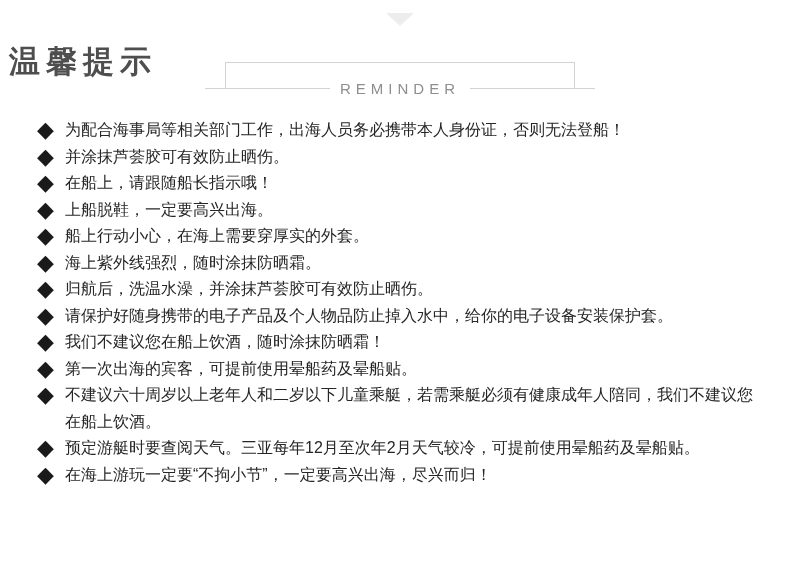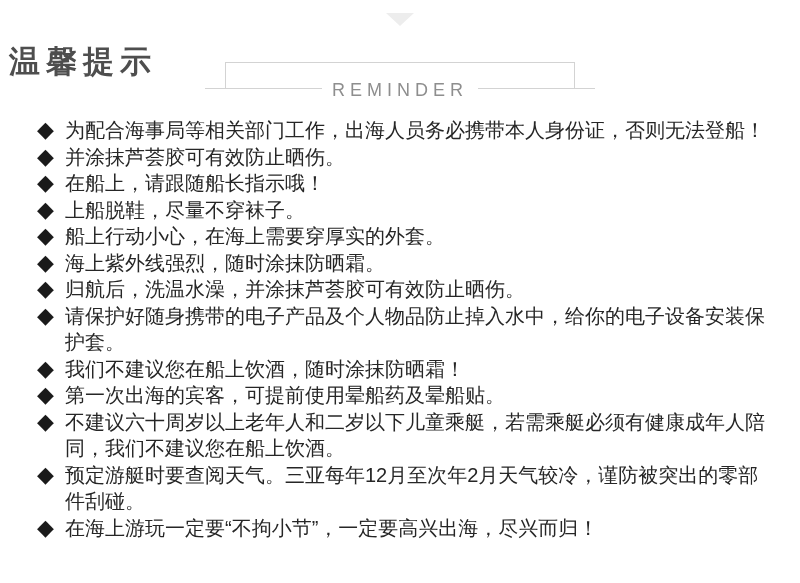--- a/index.html
+++ b/index.html
@@ -68,21 +68,21 @@
     position: absolute;
     left: 0; right: 0;
     top: 80px;
     text-align: center;
     z-index: 2;
   }
   .subtitle-row span {
     display: inline-block;
     background: #ffffff;
     padding: 0 10px;
-    font-size: 18px;
+    font-size: 15px;
     letter-spacing: 5px;
     color: #8e8e8e;
   }
 
   
   .reminder-list {
     position: absolute;
     left: 37px;
     top: 117px;
     width: 730px;
@@ -93,21 +93,21 @@
   }
   .bullet {
     flex: 0 0 28px;
     width: 28px;
     font-size: 22px;
     line-height: 26.5px;
     color: #1a1a1a;
   }
   .item-text {
     width: 700px;
-    font-size: 20px;
+    font-size: 16px;
     line-height: 26.5px;
     color: #262626;
   }
 </style>
 </head>
 <body>
 
 <div class="header">
   <div class="triangle"></div>
   <div class="title-box"></div>
@@ -131,21 +131,21 @@
     <span class="item-text">并涂抹芦荟胶可有效防止晒伤。</span>
   </div>
 
   <div class="item">
     <span class="bullet">◆</span>
     <span class="item-text">在船上，请跟随船长指示哦！</span>
   </div>
 
   <div class="item">
     <span class="bullet">◆</span>
-    <span class="item-text">上船脱鞋，尽量不穿袜子。</span>
+    <span class="item-text">上船脱鞋，一定要高兴出海。</span>
   </div>
 
   <div class="item">
     <span class="bullet">◆</span>
     <span class="item-text">船上行动小心，在海上需要穿厚实的外套。</span>
   </div>
 
   <div class="item">
     <span class="bullet">◆</span>
     <span class="item-text">海上紫外线强烈，随时涂抹防晒霜。</span>
@@ -171,20 +171,20 @@
     <span class="item-text">第一次出海的宾客，可提前使用晕船药及晕船贴。</span>
   </div>
 
   <div class="item">
     <span class="bullet">◆</span>
     <span class="item-text">不建议六十周岁以上老年人和二岁以下儿童乘艇，若需乘艇必须有健康成年人陪同，我们不建议您在船上饮酒。</span>
   </div>
 
   <div class="item">
     <span class="bullet">◆</span>
-    <span class="item-text">预定游艇时要查阅天气。三亚每年12月至次年2月天气较冷，谨防被突出的零部件刮碰。</span>
+    <span class="item-text">预定游艇时要查阅天气。三亚每年12月至次年2月天气较冷，可提前使用晕船药及晕船贴。</span>
   </div>
 
   <div class="item">
     <span class="bullet">◆</span>
     <span class="item-text">在海上游玩一定要“不拘小节”，一定要高兴出海，尽兴而归！</span>
   </div>
 </div>
 
 </body></html>

